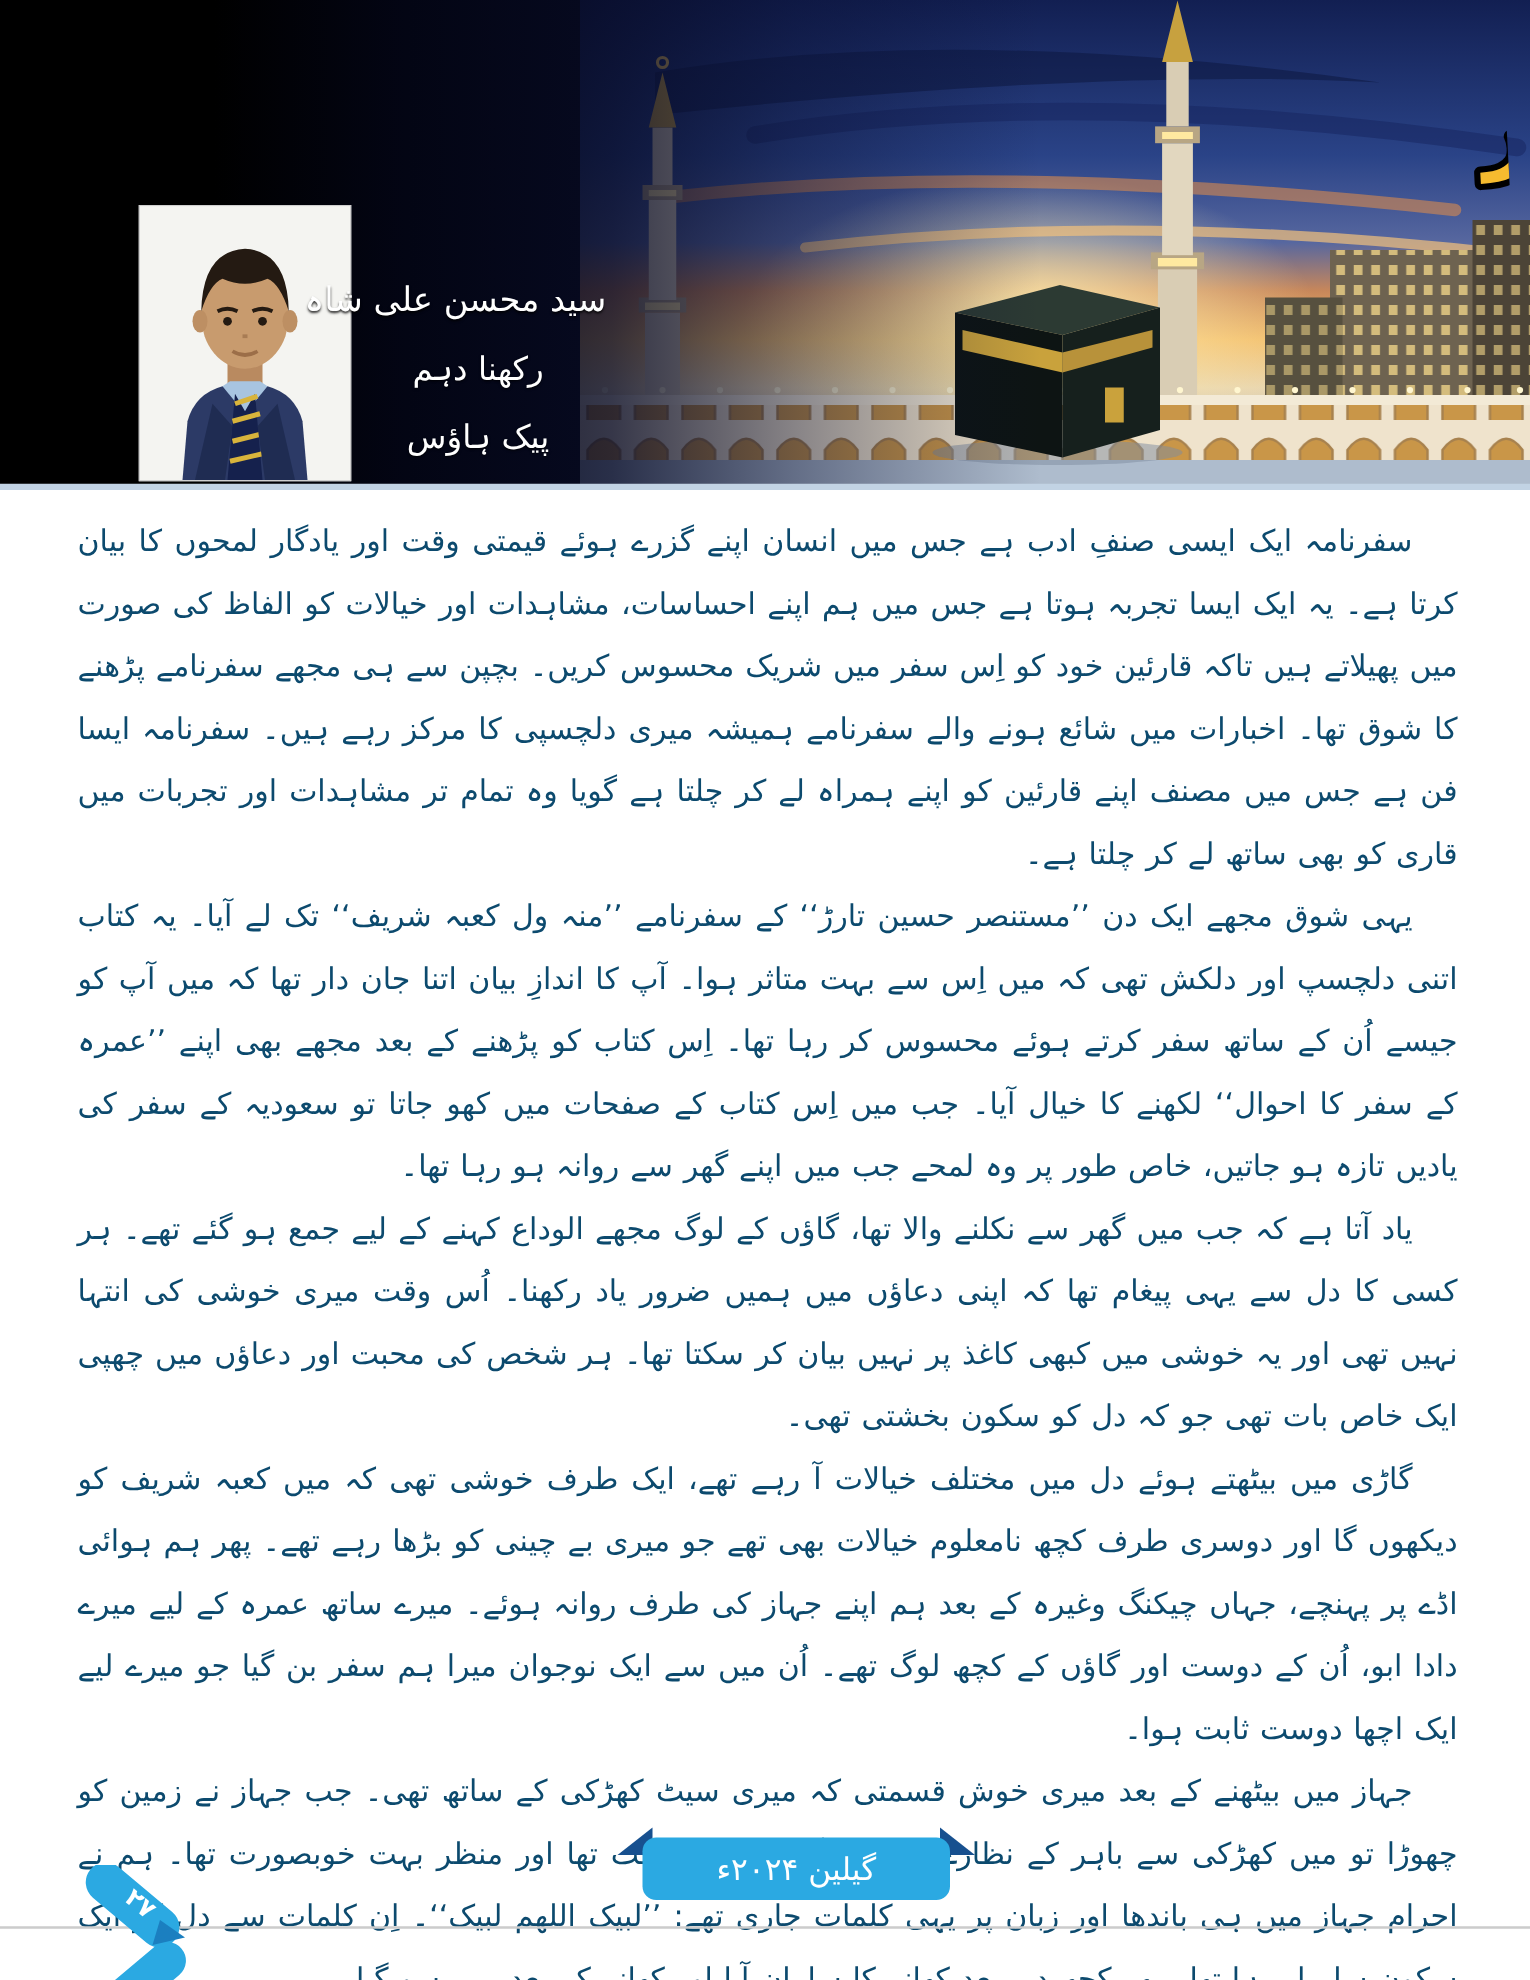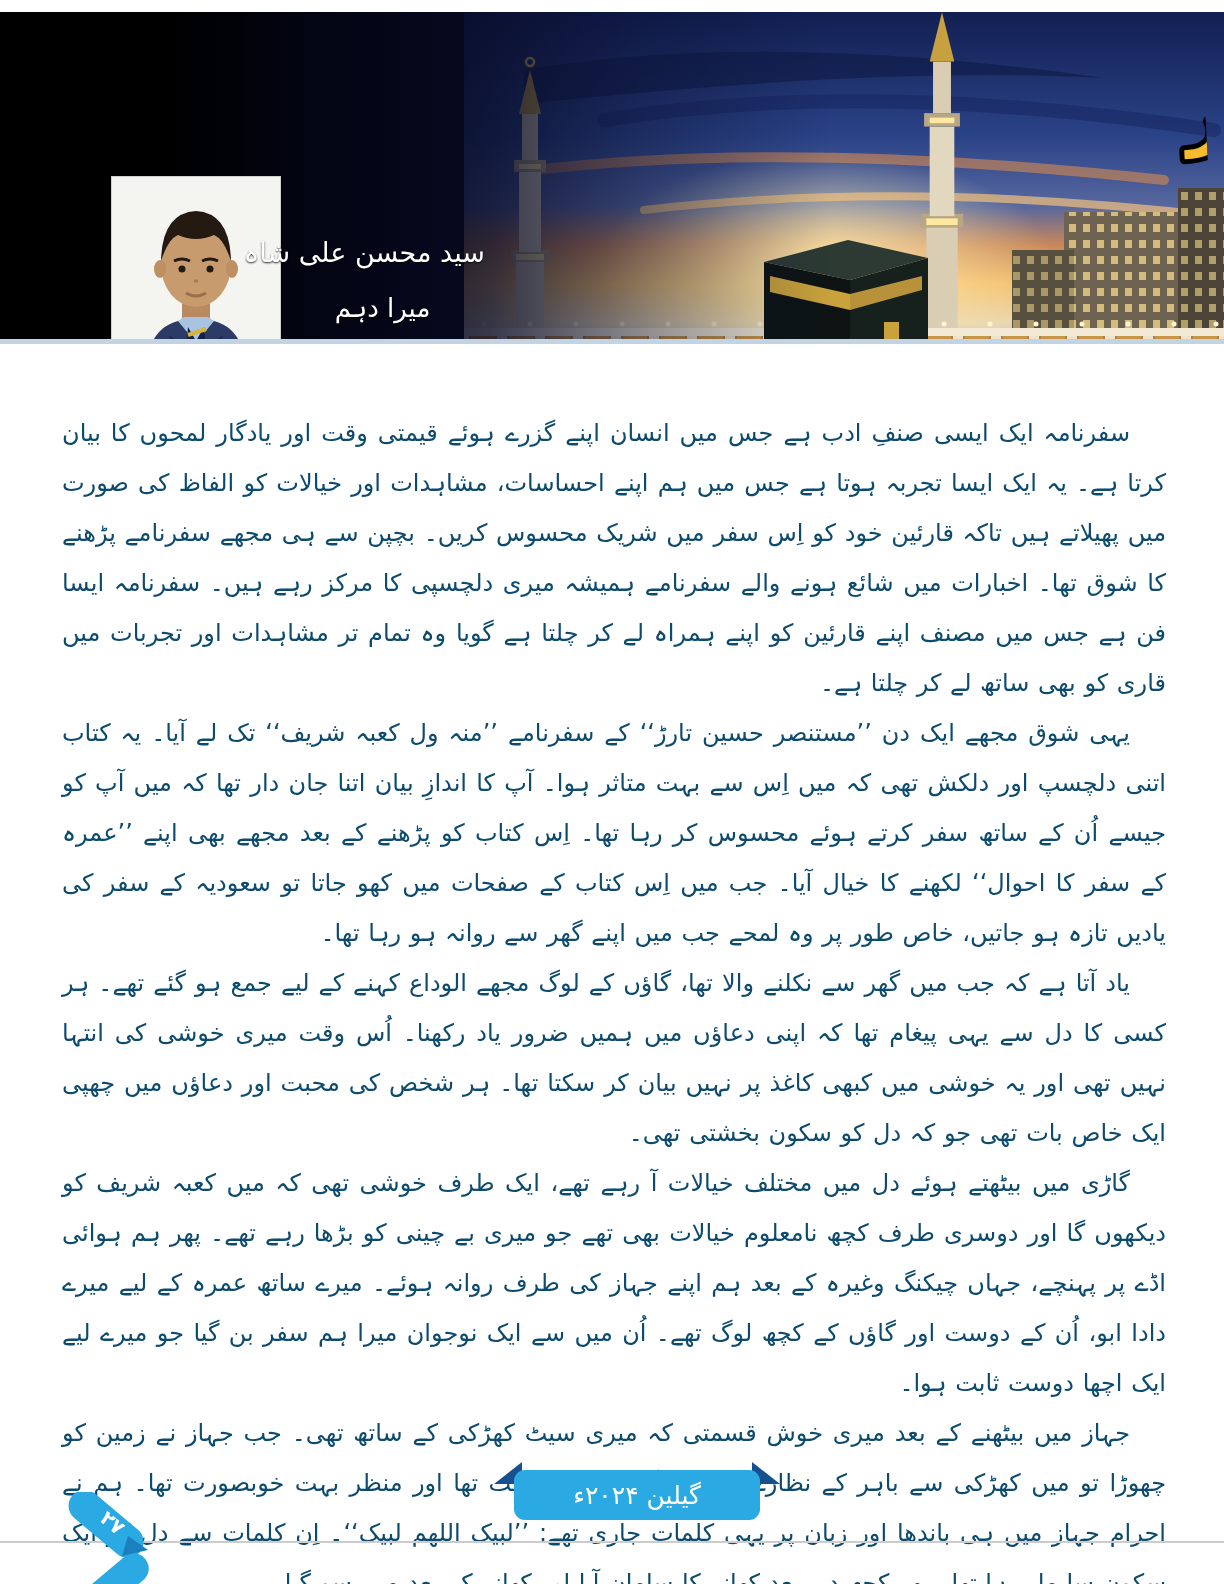--- a/index.html
+++ b/index.html
@@ -1,19 +1,19 @@
 <!DOCTYPE html>
 <html lang="ur" dir="rtl"><head>
 <meta charset="utf-8">
 <style>
   html,body{margin:0;padding:0;background:#fff;}
   .page{position:relative;width:1224px;height:1584px;background:#ffffff;overflow:hidden;
         font-family:"DejaVu Sans",sans-serif;direction:rtl;}
   
-  .header{position:absolute;top:12px;left:0;width:1224px;height:332px;background:#000;overflow:hidden;}
+  .header{position:absolute;top:0;left:0;width:1224px;height:392px;background:#000;overflow:hidden;}
   .scene{position:absolute;top:0;right:0;width:760px;height:388px;}
   .fade{position:absolute;inset:0;
         background:linear-gradient(270deg, rgba(0,0,0,0) 0%, rgba(8,12,40,0) 32%,
                    rgba(10,16,50,0.45) 48%, rgba(8,12,40,0.80) 60%,
                    rgba(3,5,20,0.96) 74%, #000 86%);}
   .header-strip{position:absolute;left:0;bottom:0;width:100%;height:5px;background:#c2d3e4;}
   .title-wrap{position:absolute;top:52px;right:18px;width:900px;height:150px;transform:rotate(-3deg);}
   .photo{position:absolute;top:164px;left:111px;width:170px;height:221px;background:#f4f4f1;
          border:1px solid #cfcfcf;box-sizing:border-box;}
   .photo svg{display:block;}
@@ -157,21 +157,21 @@
         <path d="M90 84 Q98 80 106 84" stroke="#241a12" stroke-width="3" fill="none"></path>
         <circle cx="70" cy="92" r="3.5" fill="#241a12"></circle>
         <circle cx="98" cy="92" r="3.5" fill="#241a12"></circle>
         <path d="M82 104 L86 104" stroke="#a87c54" stroke-width="3"></path>
         <path d="M74 116 Q84 122 94 116" stroke="#9c6e48" stroke-width="3" fill="none"></path>
       </svg>
     </div>
 
     <div class="author">
       <div class="a-line a-name">سید محسن علی شاہ</div>
-      <div class="a-line">میرا دہم</div>
+      <div class="a-line">رکھنا دہم</div>
       <div class="a-line">پیک ہاؤس</div>
     </div>
 
     <div class="header-strip"></div>
   </header>
 
   <main class="article">
     <p>سفرنامہ ایک ایسی صنفِ ادب ہے جس میں انسان اپنے گزرے ہوئے قیمتی وقت اور یادگار لمحوں کا بیان کرتا ہے۔ یہ ایک ایسا تجربہ ہوتا ہے جس میں ہم اپنے احساسات، مشاہدات اور خیالات کو الفاظ کی صورت میں پھیلاتے ہیں تاکہ قارئین خود کو اِس سفر میں شریک محسوس کریں۔ بچپن سے ہی مجھے سفرنامے پڑھنے کا شوق تھا۔ اخبارات میں شائع ہونے والے سفرنامے ہمیشہ میری دلچسپی کا مرکز رہے ہیں۔ سفرنامہ ایسا فن ہے جس میں مصنف اپنے قارئین کو اپنے ہمراہ لے کر چلتا ہے گویا وہ تمام تر مشاہدات اور تجربات میں قاری کو بھی ساتھ لے کر چلتا ہے۔</p>
     <p>یہی شوق مجھے ایک دن ’’مستنصر حسین تارڑ‘‘ کے سفرنامے ’’منہ ول کعبہ شریف‘‘ تک لے آیا۔ یہ کتاب اتنی دلچسپ اور دلکش تھی کہ میں اِس سے بہت متاثر ہوا۔ آپ کا اندازِ بیان اتنا جان دار تھا کہ میں آپ کو جیسے اُن کے ساتھ سفر کرتے ہوئے محسوس کر رہا تھا۔ اِس کتاب کو پڑھنے کے بعد مجھے بھی اپنے ’’عمرہ کے سفر کا احوال‘‘ لکھنے کا خیال آیا۔ جب میں اِس کتاب کے صفحات میں کھو جاتا تو سعودیہ کے سفر کی یادیں تازہ ہو جاتیں، خاص طور پر وہ لمحے جب میں اپنے گھر سے روانہ ہو رہا تھا۔</p>
     <p>یاد آتا ہے کہ جب میں گھر سے نکلنے والا تھا، گاؤں کے لوگ مجھے الوداع کہنے کے لیے جمع ہو گئے تھے۔ ہر کسی کا دل سے یہی پیغام تھا کہ اپنی دعاؤں میں ہمیں ضرور یاد رکھنا۔ اُس وقت میری خوشی کی انتہا نہیں تھی اور یہ خوشی میں کبھی کاغذ پر نہیں بیان کر سکتا تھا۔ ہر شخص کی محبت اور دعاؤں میں چھپی ایک خاص بات تھی جو کہ دل کو سکون بخشتی تھی۔</p>

